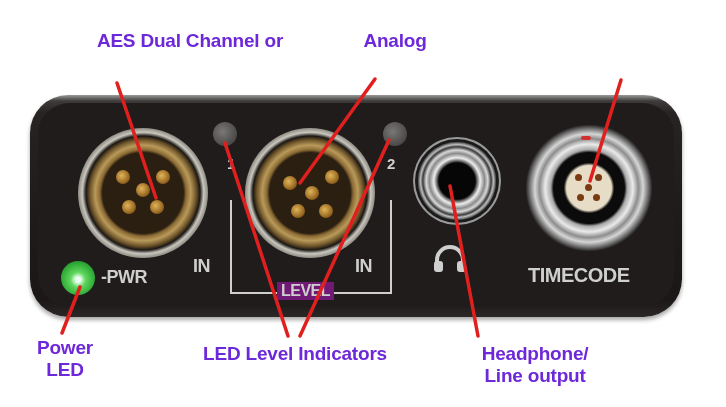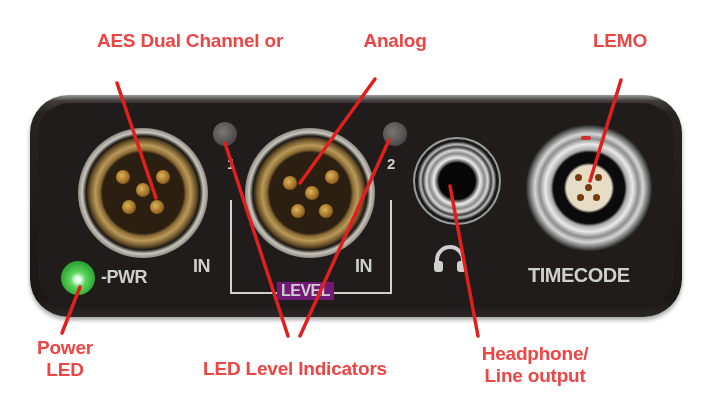--- a/index.html
+++ b/index.html
@@ -1,18 +1,18 @@
 <!DOCTYPE html>
 <html><head>
 <meta charset="utf-8">
 <style>
   html, body { margin: 0; padding: 0; background: #ffffff; }
   body { width: 726px; height: 407px; position: relative; overflow: hidden;
          font-family: "Liberation Sans", "DejaVu Sans", sans-serif; }
-  .label { position: absolute; font-weight: bold; color: #ef4444; text-align: center;
+  .label { position: absolute; font-weight: bold; color: #6d28d9; text-align: center;
            font-size: 19px; line-height: 22px; letter-spacing: -0.2px; }
   .panel { position: absolute; left: 30px; top: 95px; width: 652px; height: 222px;
            border-radius: 38px;
            background: linear-gradient(180deg, #9a9a9a 0px, #3e3b3a 6px, #262322 18px, #1d1a19 60%, #1a1716 92%, #2a2726 100%);
            box-shadow: 0 3px 4px rgba(0,0,0,0.35); }
   .panel-inner { position: absolute; left: 8px; top: 8px; right: 8px; bottom: 10px;
            border-radius: 32px; background: #1f1c1b; }
   .xlr { position: absolute; border-radius: 50%;
          background: radial-gradient(circle, #2b1f12 0 44%, #8a6a33 47%, #b99a5a 52%, #6c5228 58%, #1a1714 62%, #c9c6bd 66%, #8a8780 71%, #1c1a19 74%); }
   .pin { position: absolute; width: 14px; height: 14px; border-radius: 50%;
@@ -34,27 +34,26 @@
 </head>
 <body>
 
 <div class="label" style="left:40px; top:30px; width:300px;">
   <div>AES Dual Channel or</div>
 </div>
 <div class="label" style="left:355px; top:30px; width:80px;">
   <div>Analog</div>
 </div>
 <div class="label" style="left:570px; top:30px; width:100px;">
-  <div>LEMO</div>
 </div>
 <div class="label" style="left:20px; top:337px; width:90px;">
   <div>Power</div>
   <div>LED</div>
 </div>
-<div class="label" style="left:180px; top:358px; width:230px;">
+<div class="label" style="left:180px; top:343px; width:230px;">
   <div>LED Level Indicators</div>
 </div>
 <div class="label" style="left:460px; top:343px; width:150px;">
   <div>Headphone/</div>
   <div>Line output</div>
 </div>
 
 <div class="panel">
   <div class="panel-inner"></div>
 </div>

